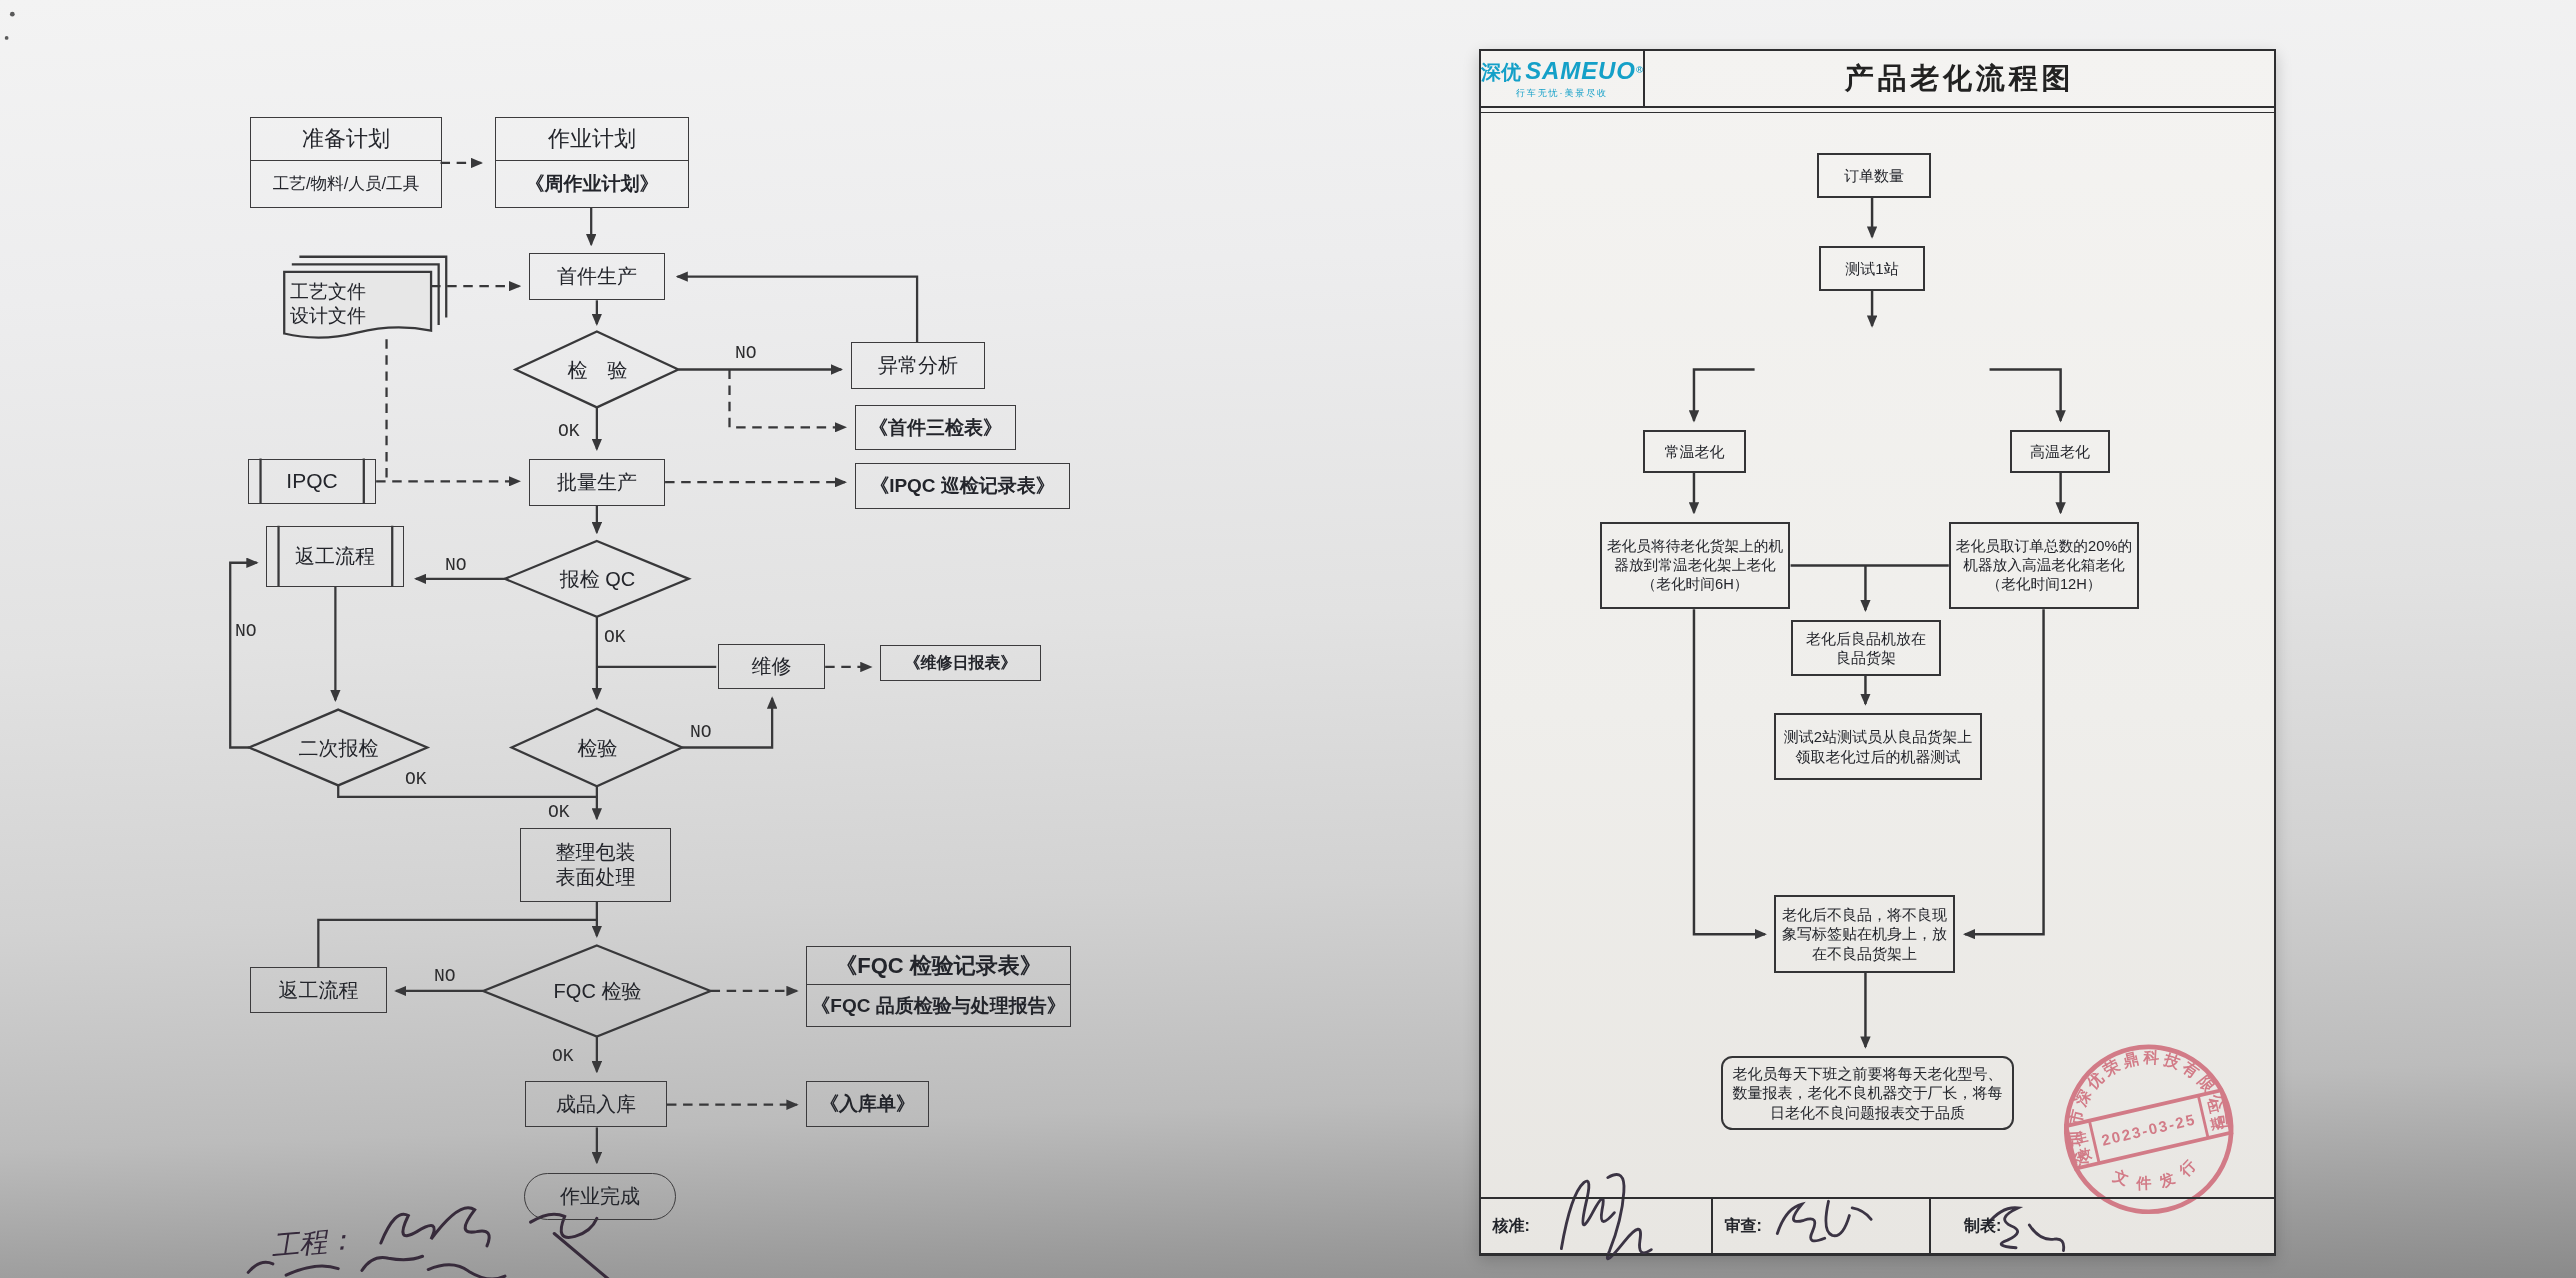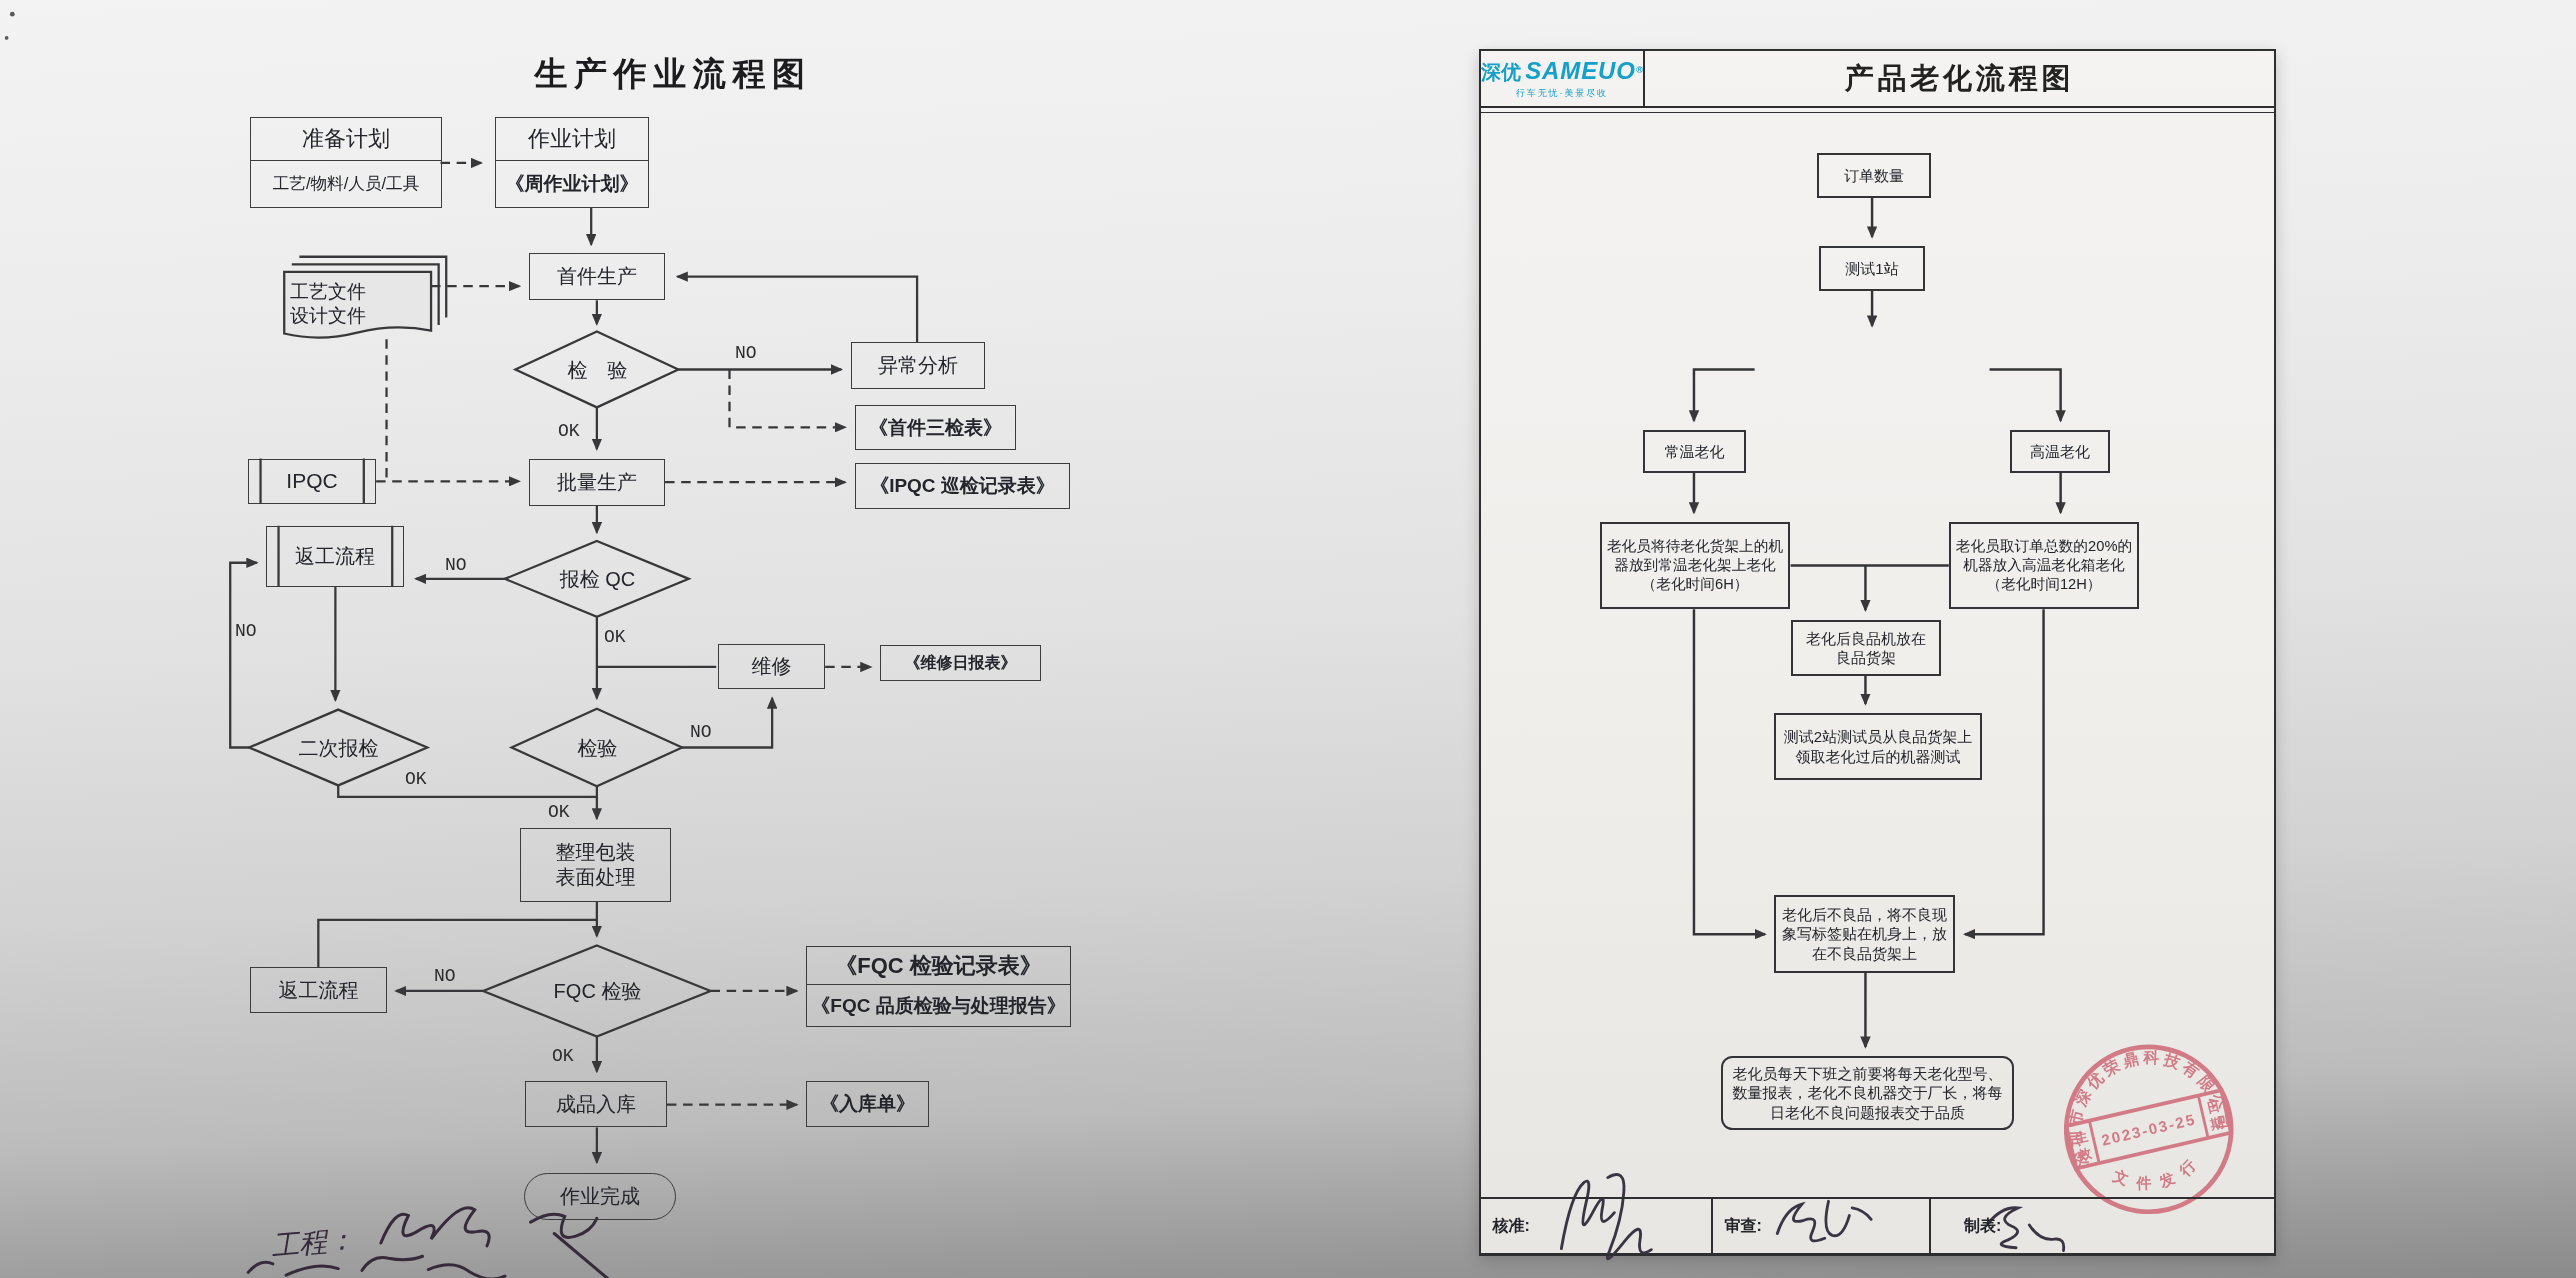--- a/index.html
+++ b/index.html
@@ -175,28 +175,27 @@
     </g>
 
     <g stroke="#372b3b" stroke-width="3.2" fill="none" stroke-linecap="round">
       <path d="M402,1312 q15,-37 29,-29 q-15,31 9,17 q26,-16 15,8 q31,-42 46,-31 q-21,27 2,23 q19,-4 11,15"></path>
       <path d="M560,1290 q21,-13 36,-6 q-11,27 11,21 q17,-5 23,-19"></path>
       <path d="M585,1302 L642,1350"></path>
       <path d="M262,1343 q13,-15 26,-9 M302,1346 q32,-15 55,-7 M382,1341 q11,-17 28,-13 q21,4 36,-2 M452,1340 q26,-11 43,2 q21,13 38,5"></path>
     </g>
   </svg>
 
-  <div id="ltitle">生产作业流程图</div>
 
   <div class="split" style="left:250px;top:117px;width:192px;height:91px;">
     <div class="r1">准备计划</div>
     <div class="r2" style="font-size:16.6px;">工艺/物料/人员/工具</div>
   </div>
 
-  <div class="split" style="left:495px;top:117px;width:154px;height:91px;">
+  <div class="split" style="left:495px;top:117px;width:194px;height:91px;">
     <div class="r1">作业计划</div>
     <div class="r2 bold">《周作业计划》</div>
   </div>
 
   <div class="c col" style="left:290px;top:278px;width:133px;height:52px;align-items:flex-start;font-size:19px;">
     <span>工艺文件</span>
     <span>设计文件</span>
   </div>
 
   <div class="n" style="left:529px;top:253px;width:136px;height:47px;">首件生产</div>

